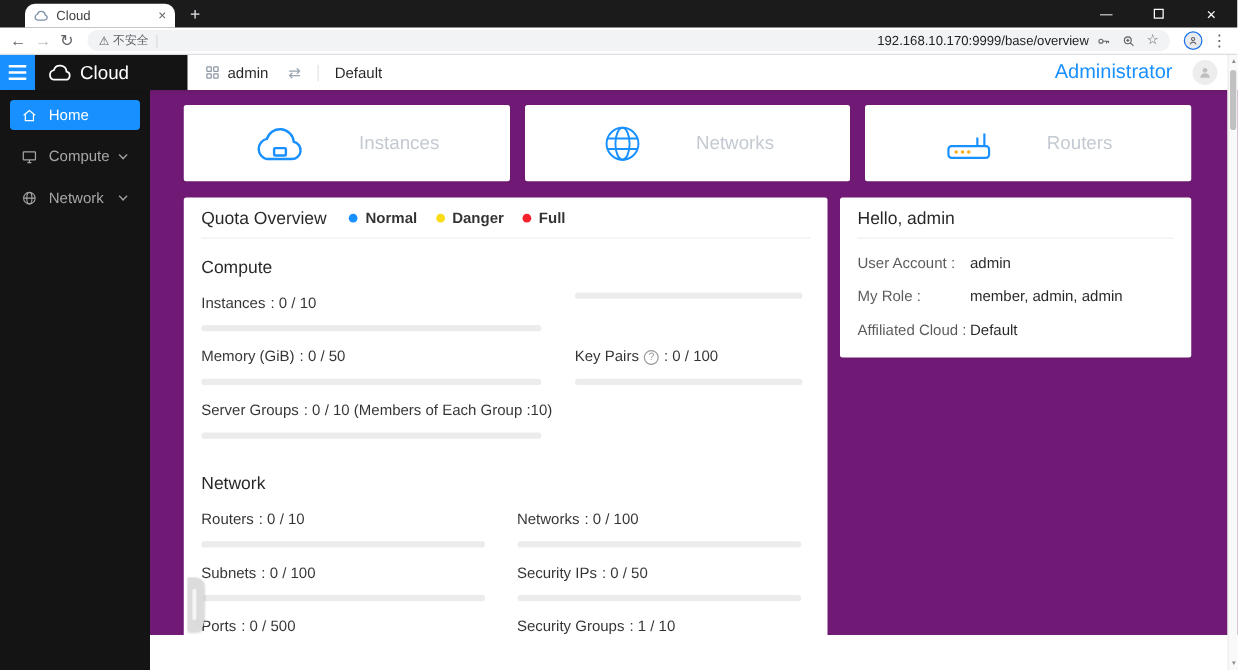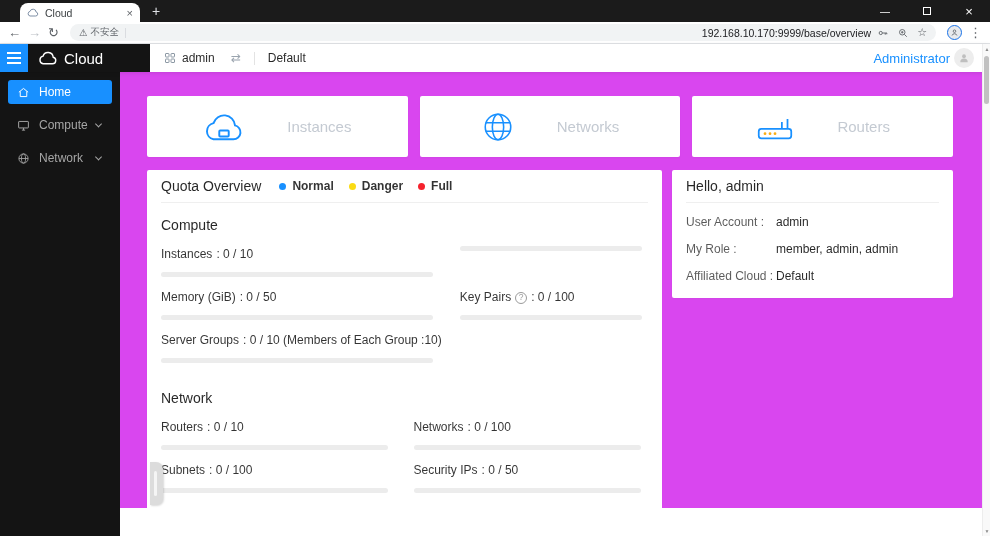--- a/index.html
+++ b/index.html
@@ -30,30 +30,30 @@
   .app { position:absolute; top:44px; left:0; right:0; bottom:0; }
   .app-header { height:28px; background:#fff; display:flex; align-items:center; box-shadow:0 1px 4px rgba(0,0,0,.10); position:relative; z-index:3; }
   .burger { width:28px; height:28px; background:#1890ff; display:flex; flex-direction:column; align-items:center; justify-content:center; gap:3px; flex-shrink:0; }
   .burger i { display:block; width:14px; height:2px; background:#fff; }
   .logo { width:122px; height:28px; background:#141414; color:#fff; display:flex; align-items:center; gap:6px; padding-left:10px; font-size:15px; flex-shrink:0; }
   .project { display:flex; align-items:center; gap:6px; margin-left:14px; font-size:12px; color:rgba(0,0,0,.85); }
   .switch-ic { margin-left:16px; font-size:12px; color:#9aa4ae; }
   .hdr-divider { width:1px; height:13px; background:#e3e3e3; margin:0 13px; }
   .domain { font-size:12px; color:rgba(0,0,0,.85); }
   .hdr-spacer { flex:1; }
-  .role-link { color:#1890ff; font-size:13px; margin-right:4px; }
+  .role-link { color:#1890ff; font-size:16px; margin-right:16px; }
   .avatar { width:20px; height:20px; border-radius:50%; background:#ededed; margin-right:16px; display:flex; align-items:center; justify-content:center; }
 
   .app-body { position:absolute; top:28px; left:0; right:0; bottom:0; display:flex; }
   .sidebar { width:120px; background:#141414; padding-top:8px; flex-shrink:0; }
   .side-item { height:24px; margin:0 8px 9px; border-radius:3px; display:flex; align-items:center; gap:9px; padding:0 9px; color:#a6a6a6; font-size:12px; position:relative; }
   .side-item.active { background:#1890ff; color:#fff; }
   .chev { position:absolute; right:11px; top:50%; width:5px; height:5px; border-right:1.4px solid currentColor; border-bottom:1.4px solid currentColor; transform:translateY(-70%) rotate(45deg); }
 
-  .main { flex:1; background:#d946ef; padding:24px 37px 0 27px; overflow:hidden; height:436px; }
+  .main { flex:1; background:#701a75; padding:12px 37px 0 27px; overflow:hidden; height:436px; }
   .cards-row { display:flex; gap:12px; margin-bottom:13px; }
   .sum-card { flex:1; height:61px; background:#fff; border-radius:2px; box-shadow:0 1px 2px rgba(0,0,0,.04); display:flex; align-items:center; justify-content:center; gap:42px; }
   .sum-label { font-size:15px; color:#c4cad2; }
 
   .content-row { display:flex; gap:10px; align-items:flex-start; }
   .card { background:#fff; border-radius:2px; box-shadow:0 1px 2px rgba(0,0,0,.04); }
   .quota-card { width:515px; flex-shrink:0; padding:0 14px 14px; height:470px; }
   .card-header { height:33px; display:flex; align-items:center; border-bottom:1px solid #efefef; font-size:14px; font-weight:500; color:rgba(0,0,0,.85); }
   .legend { display:flex; gap:15px; margin-left:18px; }
   .legend-item { display:flex; align-items:center; gap:6px; font-size:12px; font-weight:700; color:rgba(0,0,0,.8); }

